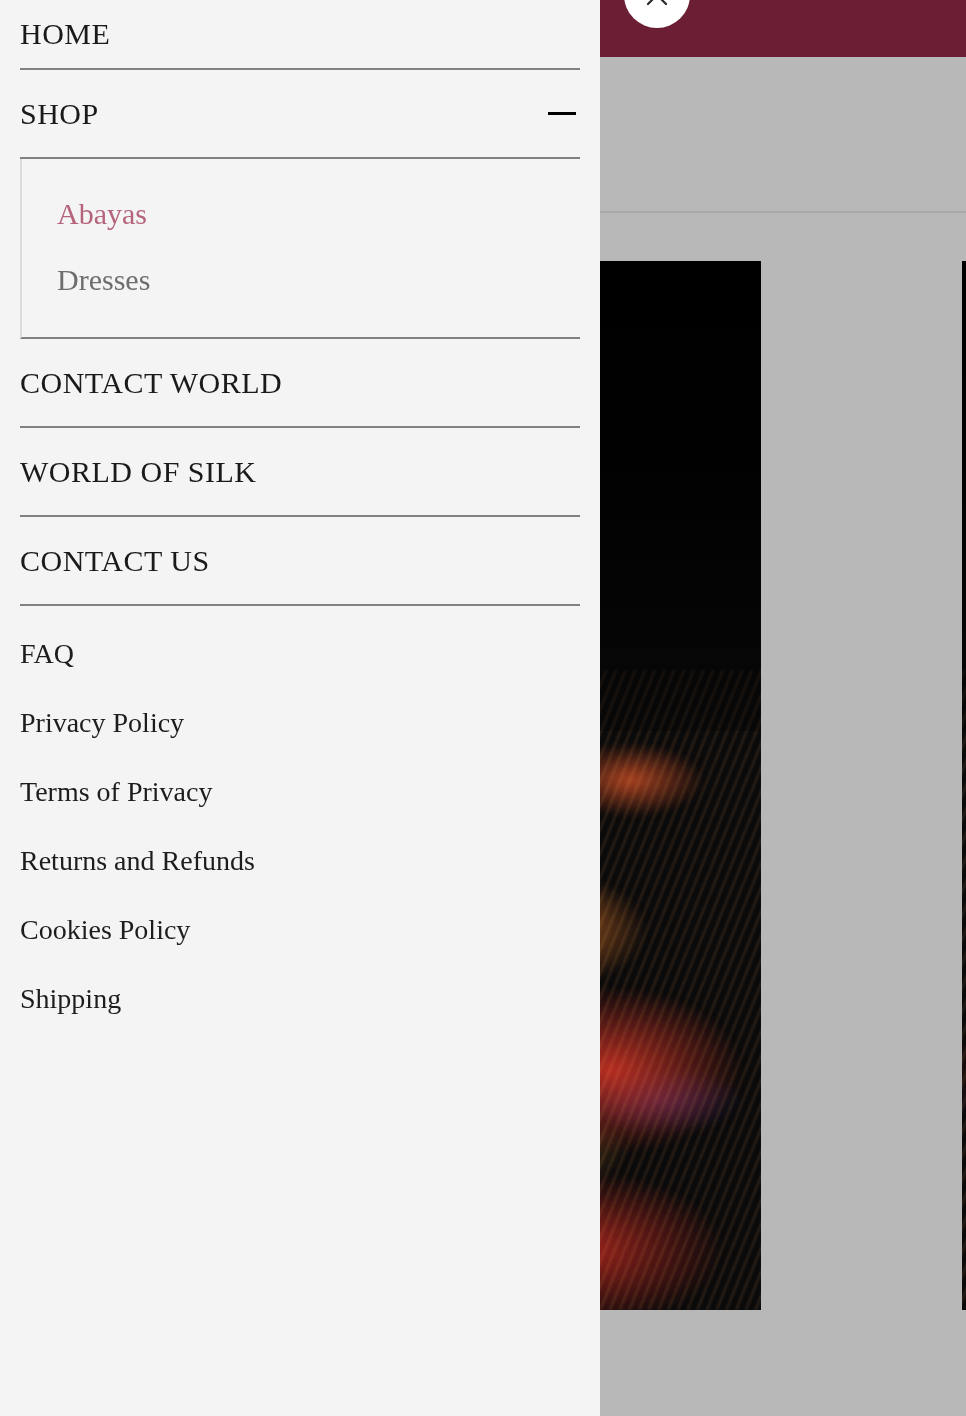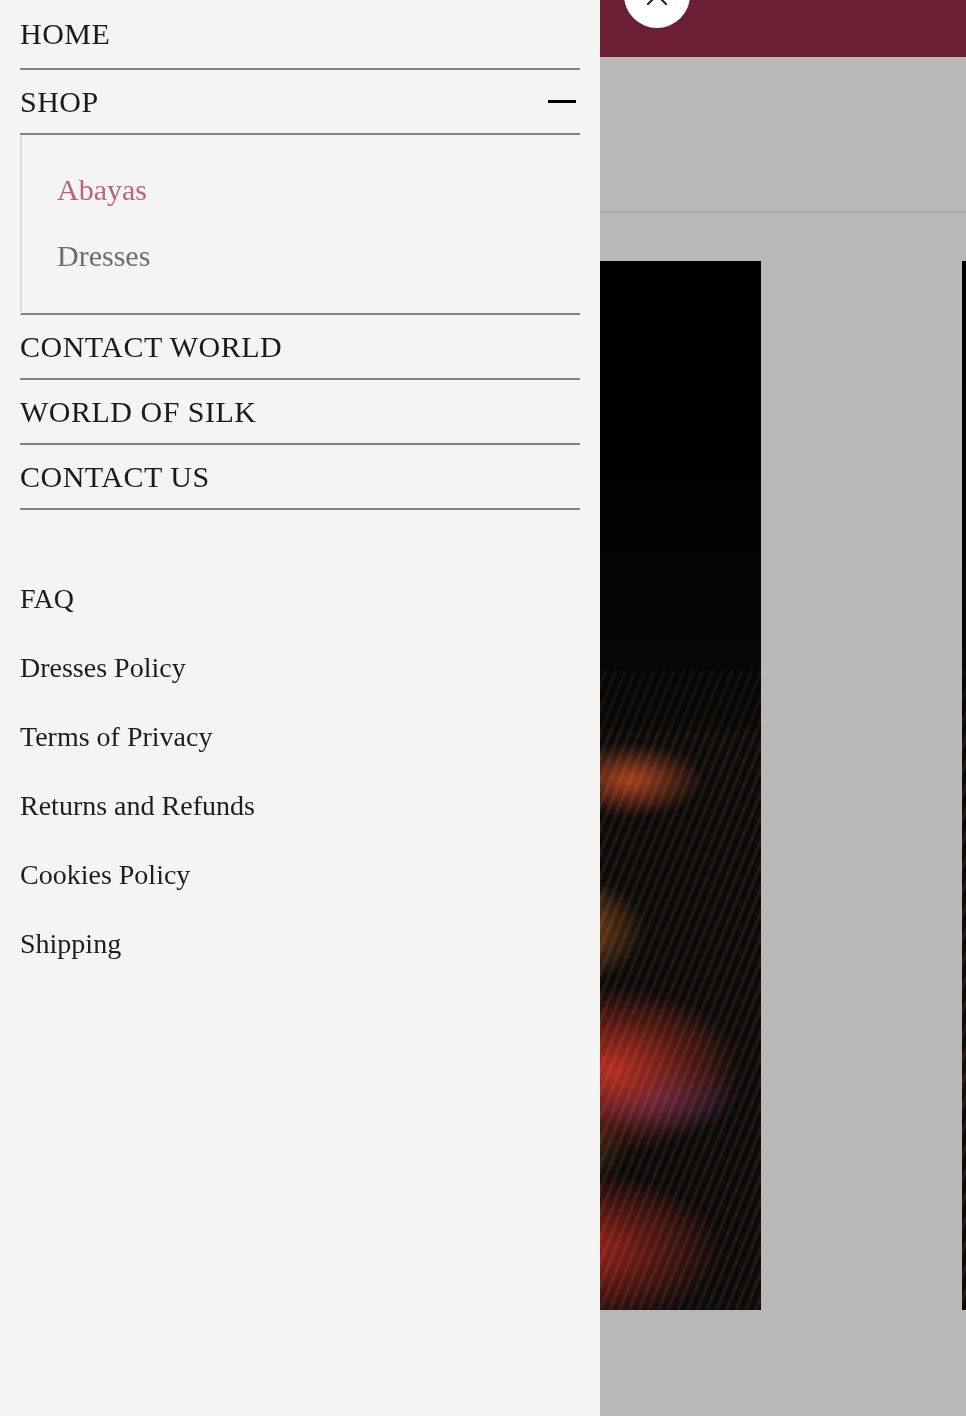--- a/index.html
+++ b/index.html
@@ -68,42 +68,42 @@
   .drawer {
     position:absolute; left:0; top:0; width:600px; height:1416px;
     background:#f4f4f4; z-index:30;
   }
   .nav-list { list-style:none;border-radius:30px; }
 
   .nav-row {
     position:relative;
     margin:0 20px;
     border-bottom:2px solid #818181;
-    height:65px;
+    height:89px;
     display:flex; align-items:center; justify-content:space-between;
   }
   .nav-row:first-child { height:70px; }
   .nav-label {
     font-size:30px; color:#1a1a1a; letter-spacing:.5px;
     font-weight:400; line-height:1;
   }
   .toggle-minus {
     width:28px; height:3px; background:#000; margin-right:4px;
   }
 
   .submenu {
     list-style:none; margin:0 20px; border-left:2px solid #dcdcdc;
     border-bottom:2px solid #818181; padding:22px 0 24px 0;
   }
   .submenu-item { height:66px; display:flex; align-items:center; padding-left:35px; }
   .submenu-label { font-size:30px; line-height:1; color:#6e6e6e; }
   .submenu-label.active { color:#b5647c; }
 
   .footer-links { list-style:none; margin:0 20px; padding-top:34px; }
-  .footer-item { height:69px; display:flex; align-items:flex-end; }
+  .footer-item { height:69px; display:flex; align-items:flex-start; }
   .footer-label { font-size:28px; line-height:1; color:#1d1d1d; }
 
   
   .close-btn {
     position:absolute; left:624px; top:-38px;
     width:66px; height:66px; border-radius:50%;
     background:#ffffff; z-index:40;
     display:flex; align-items:center; justify-content:center;
   }
   .close-btn svg { display:block; }
@@ -171,21 +171,21 @@
       <li class="nav-row">
         <span class="nav-label">CONTACT US</span>
       </li>
     </ul>
 
     <ul class="footer-links">
       <li class="footer-item">
         <span class="footer-label">FAQ</span>
       </li>
       <li class="footer-item">
-        <span class="footer-label">Dresses Policy</span>
+        <span class="footer-label">Privacy Policy</span>
       </li>
       <li class="footer-item">
         <span class="footer-label">Terms of Privacy</span>
       </li>
       <li class="footer-item">
         <span class="footer-label">Returns and Refunds</span>
       </li>
       <li class="footer-item">
         <span class="footer-label">Cookies Policy</span>
       </li>

